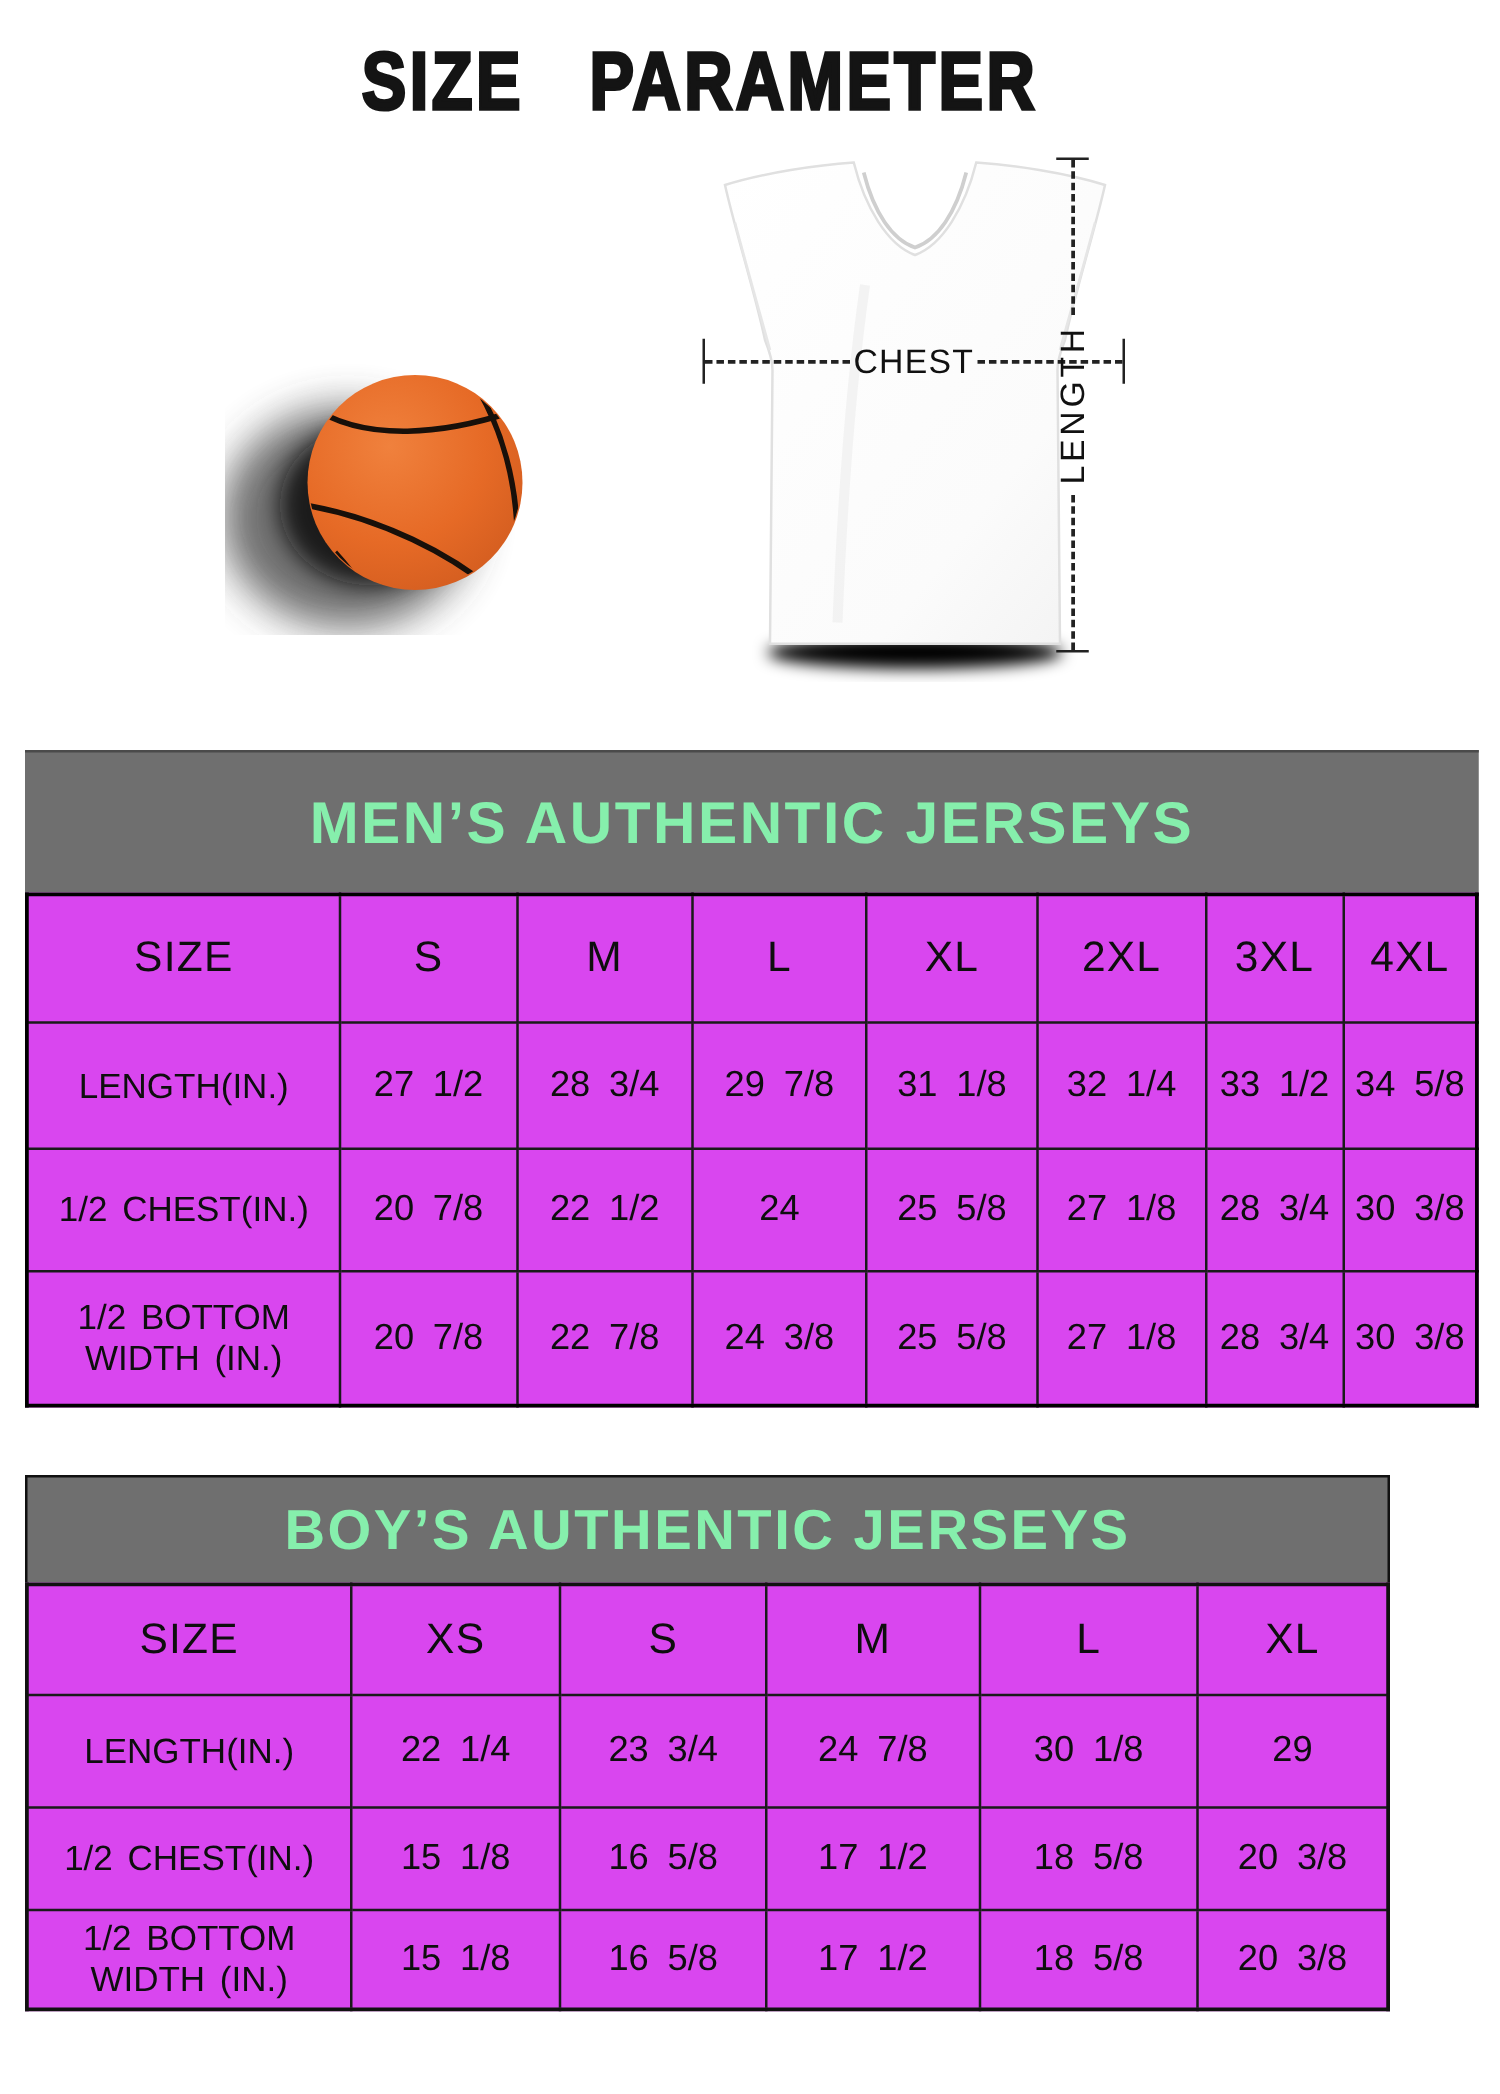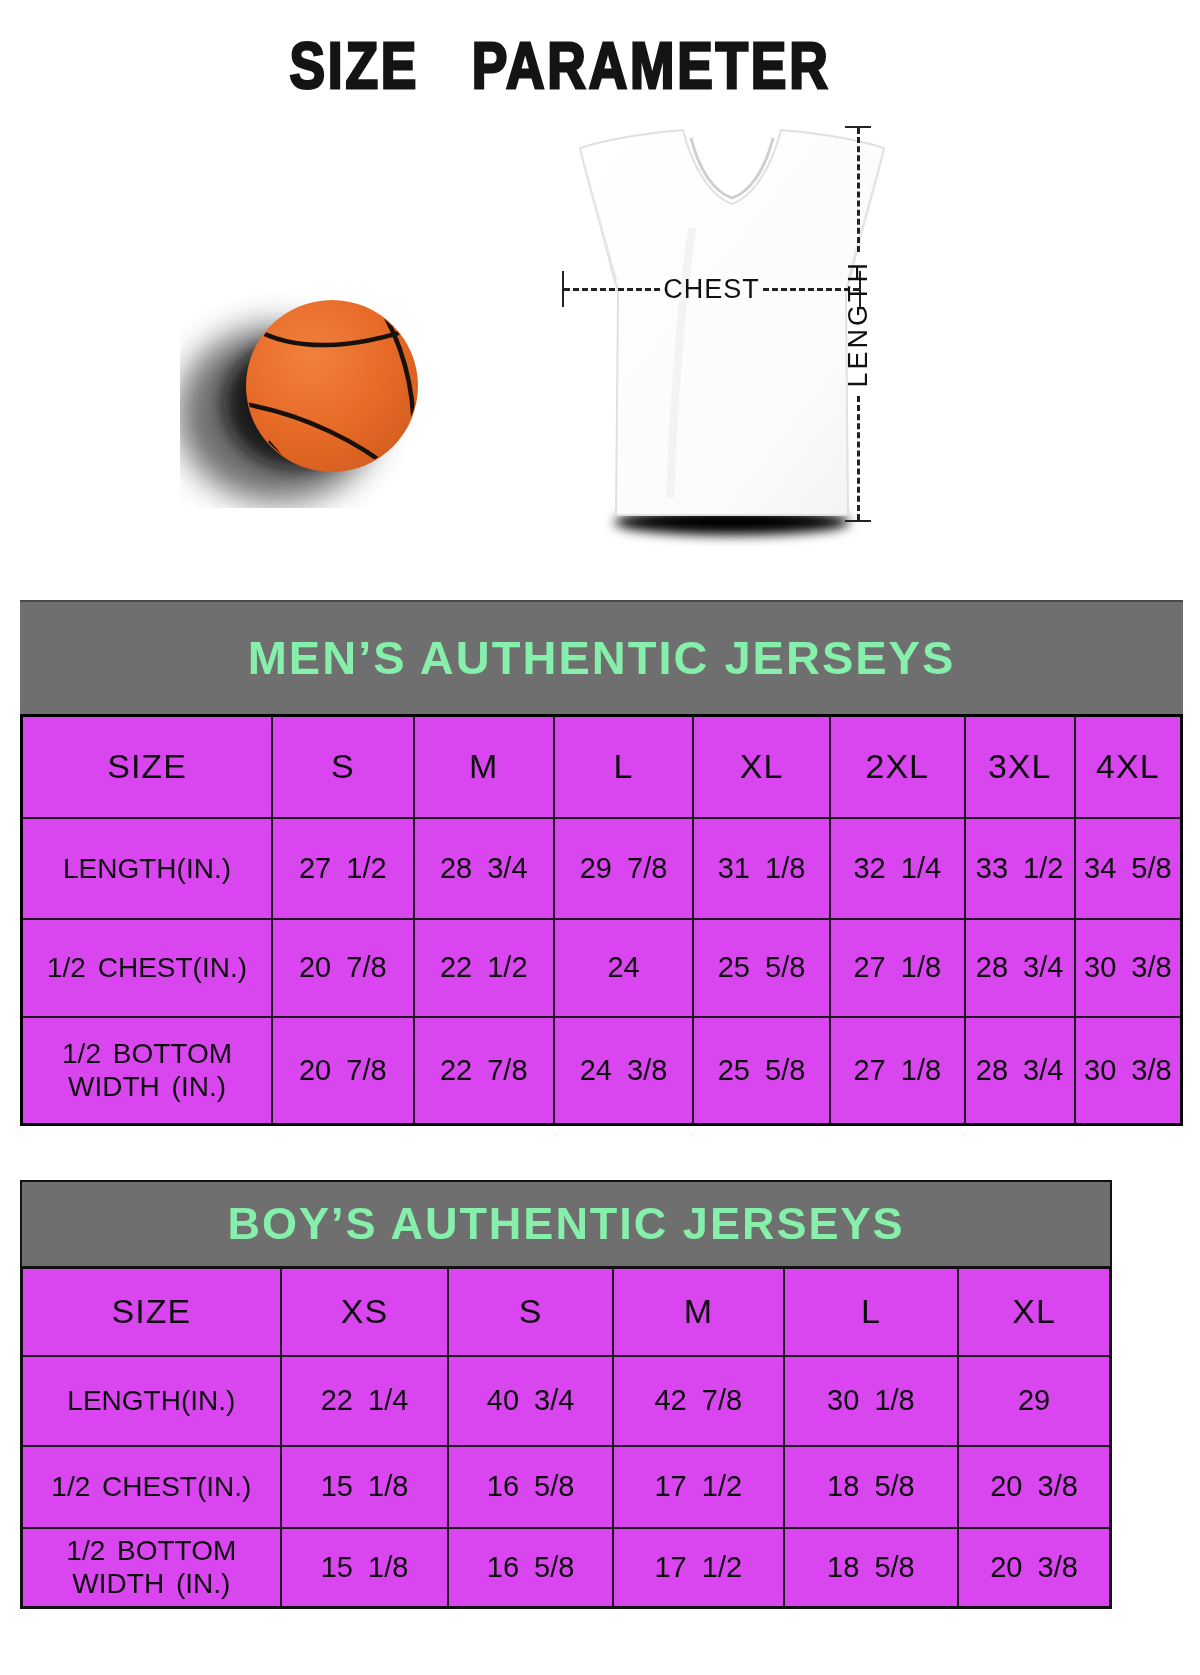--- a/index.html
+++ b/index.html
@@ -11,21 +11,21 @@
     font-size:58px;font-weight:bold;letter-spacing:3px;word-spacing:38px;color:#141414;
     -webkit-text-stroke:2.5px #141414;transform:scale(.92,1.12);transform-origin:center top;
     white-space:nowrap;}
 
   
   .hero-svg{position:absolute;}
   .ball-svg{left:180px;top:246px;width:262px;height:262px;}
   .jersey-svg{left:542px;top:108px;width:380px;height:444px;}
 
   
-  .chest-annot{position:absolute;left:562px;top:270px;width:299px;height:38px;
+  .chest-annot{position:absolute;left:562px;top:270px;width:338px;height:38px;
     display:flex;align-items:center;}
   .chest-annot .tick-v{width:2px;height:36px;background:#222;}
   .chest-annot .dash-h{flex:1;border-top:3px dashed #222;height:0;}
   .chest-annot .chest-label{font-size:27px;letter-spacing:1px;color:#111;padding:0 3px;white-space:nowrap;}
 
   
   .length-annot{position:absolute;left:842px;top:126px;width:32px;height:396px;
     display:flex;flex-direction:column;align-items:center;}
   .length-annot .tick-h{height:2px;width:26px;background:#222;}
   .length-annot .dash-v{flex:1;border-left:3px dashed #222;width:0;}
@@ -218,22 +218,22 @@
         <td>SIZE</td>
         <td>XS</td>
         <td>S</td>
         <td>M</td>
         <td>L</td>
         <td>XL</td>
       </tr>
       <tr class="r0">
         <td class="rowlab">LENGTH(IN.)</td>
         <td class="val">22 1/4</td>
-        <td class="val">40 3/4</td>
-        <td class="val">42 7/8</td>
+        <td class="val">23 3/4</td>
+        <td class="val">24 7/8</td>
         <td class="val">30 1/8</td>
         <td class="val">29</td>
       </tr>
       <tr class="r1">
         <td class="rowlab">1/2 CHEST(IN.)</td>
         <td class="val">15 1/8</td>
         <td class="val">16 5/8</td>
         <td class="val">17 1/2</td>
         <td class="val">18 5/8</td>
         <td class="val">20 3/8</td>

